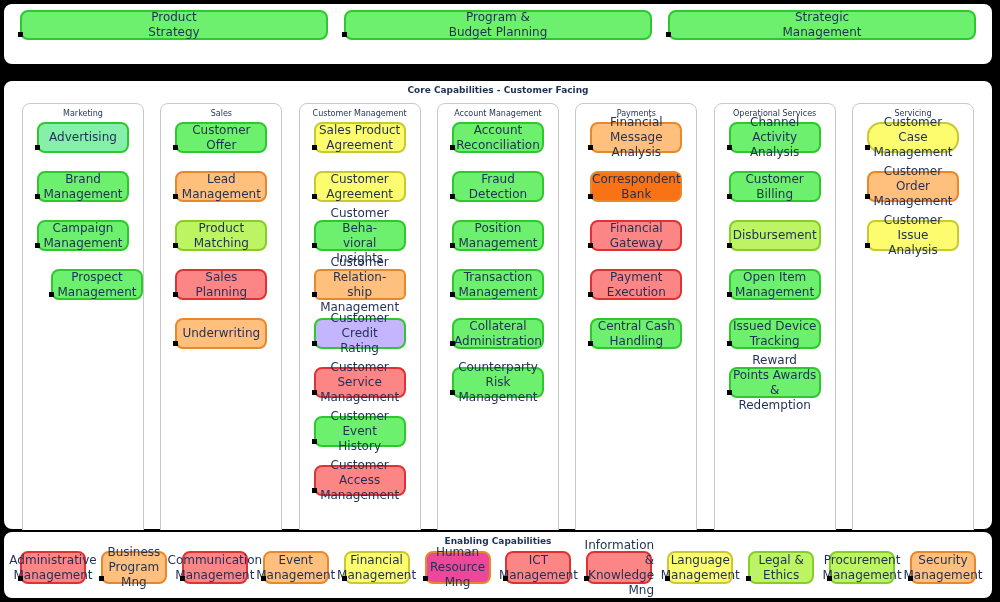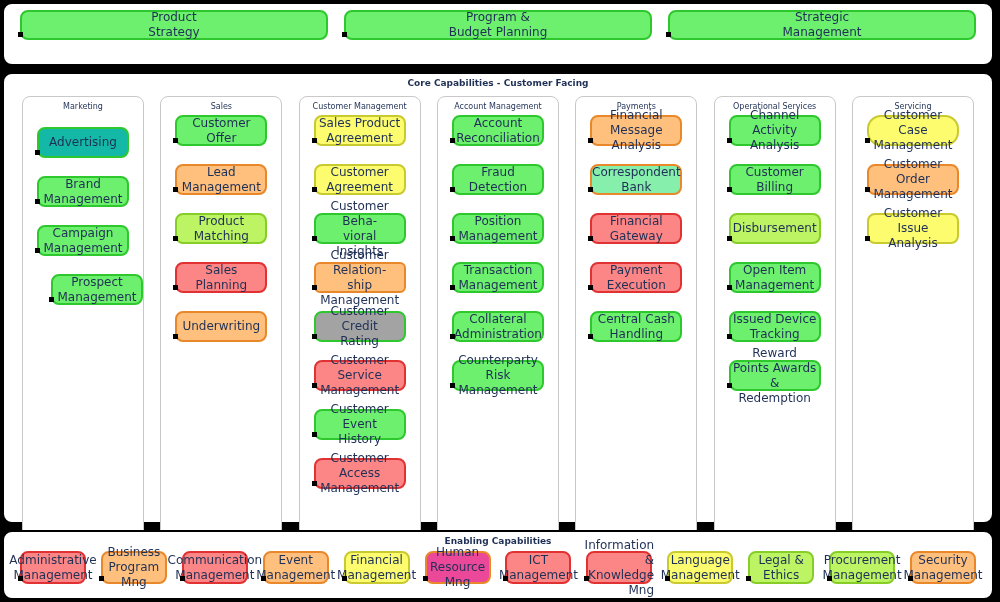--- a/index.html
+++ b/index.html
@@ -11,21 +11,21 @@
     overflow: hidden;
   }
   .panel {
     position: absolute; left: 2px; width: 992px;
     background: #fff;
     border: 2px solid #000;
     border-radius: 10px;
     box-sizing: border-box;
   }
   #panel-strategic { top: 2px;   height: 64px; }
-  #panel-core      { top: 72px;  height: 452px; }
+  #panel-core      { top: 79px;  height: 452px; }
   #panel-enabling  { top: 530px; height: 70px; }
 
   .panel-title {
     text-align: center;
     font-weight: bold;
     font-size: 9px;
     color: #1f3056;
     padding-top: 4px;
   }
 
@@ -104,21 +104,21 @@
 Management</span>
       </div>
     </div>
 </div>
 
 <div class="panel" id="panel-core">
   <div class="panel-title">Core Capabilities - Customer Facing</div>
   <div id="core-columns">
       <div class="column">
         <div class="col-title">Marketing</div>
-        <div class="cap-box" style="background: #14b8a6; border-color: rgb(46, 200, 46); margin-top: 12px;">
+        <div class="cap-box" style="background: #86efac; border-color: rgb(46, 200, 46);">
           <span class="marker"></span>
           <span class="cap-label">Advertising</span>
         </div>
         <div class="cap-box" style="background: rgb(109, 240, 109); border-color: rgb(46, 200, 46);">
           <span class="marker"></span>
           <span class="cap-label">Brand
 Management</span>
         </div>
         <div class="cap-box" style="background: rgb(109, 240, 109); border-color: rgb(46, 200, 46);">
           <span class="marker"></span>
@@ -172,21 +172,21 @@
         <div class="cap-box" style="background: rgb(109, 240, 109); border-color: rgb(46, 200, 46);">
           <span class="marker"></span>
           <span class="cap-label">Customer Beha-
 vioral Insights</span>
         </div>
         <div class="cap-box" style="background: rgb(255, 192, 126); border-color: rgb(232, 136, 42); border-radius: 6px;">
           <span class="marker"></span>
           <span class="cap-label">Customer Relation-
 ship Management</span>
         </div>
-        <div class="cap-box" style="background: #a3a3a3; border-color: rgb(46, 200, 46);">
+        <div class="cap-box" style="background: #c4b5fd; border-color: rgb(46, 200, 46);">
           <span class="marker"></span>
           <span class="cap-label">Customer Credit
 Rating</span>
         </div>
         <div class="cap-box" style="background: rgb(252, 133, 133); border-color: rgb(224, 50, 50);">
           <span class="marker"></span>
           <span class="cap-label">Customer Service
 Management</span>
         </div>
         <div class="cap-box" style="background: rgb(109, 240, 109); border-color: rgb(46, 200, 46);">
@@ -233,21 +233,21 @@
 Management</span>
         </div>
       </div>
       <div class="column">
         <div class="col-title">Payments</div>
         <div class="cap-box" style="background: rgb(255, 192, 126); border-color: rgb(232, 136, 42);">
           <span class="marker"></span>
           <span class="cap-label">Financial Message
 Analysis</span>
         </div>
-        <div class="cap-box" style="background: #86efac; border-color: rgb(232, 136, 42);">
+        <div class="cap-box" style="background: #f97316; border-color: rgb(232, 136, 42);">
           <span class="marker"></span>
           <span class="cap-label">Correspondent
 Bank</span>
         </div>
         <div class="cap-box" style="background: rgb(252, 133, 133); border-color: rgb(224, 50, 50);">
           <span class="marker"></span>
           <span class="cap-label">Financial
 Gateway</span>
         </div>
         <div class="cap-box" style="background: rgb(252, 133, 133); border-color: rgb(224, 50, 50);">

